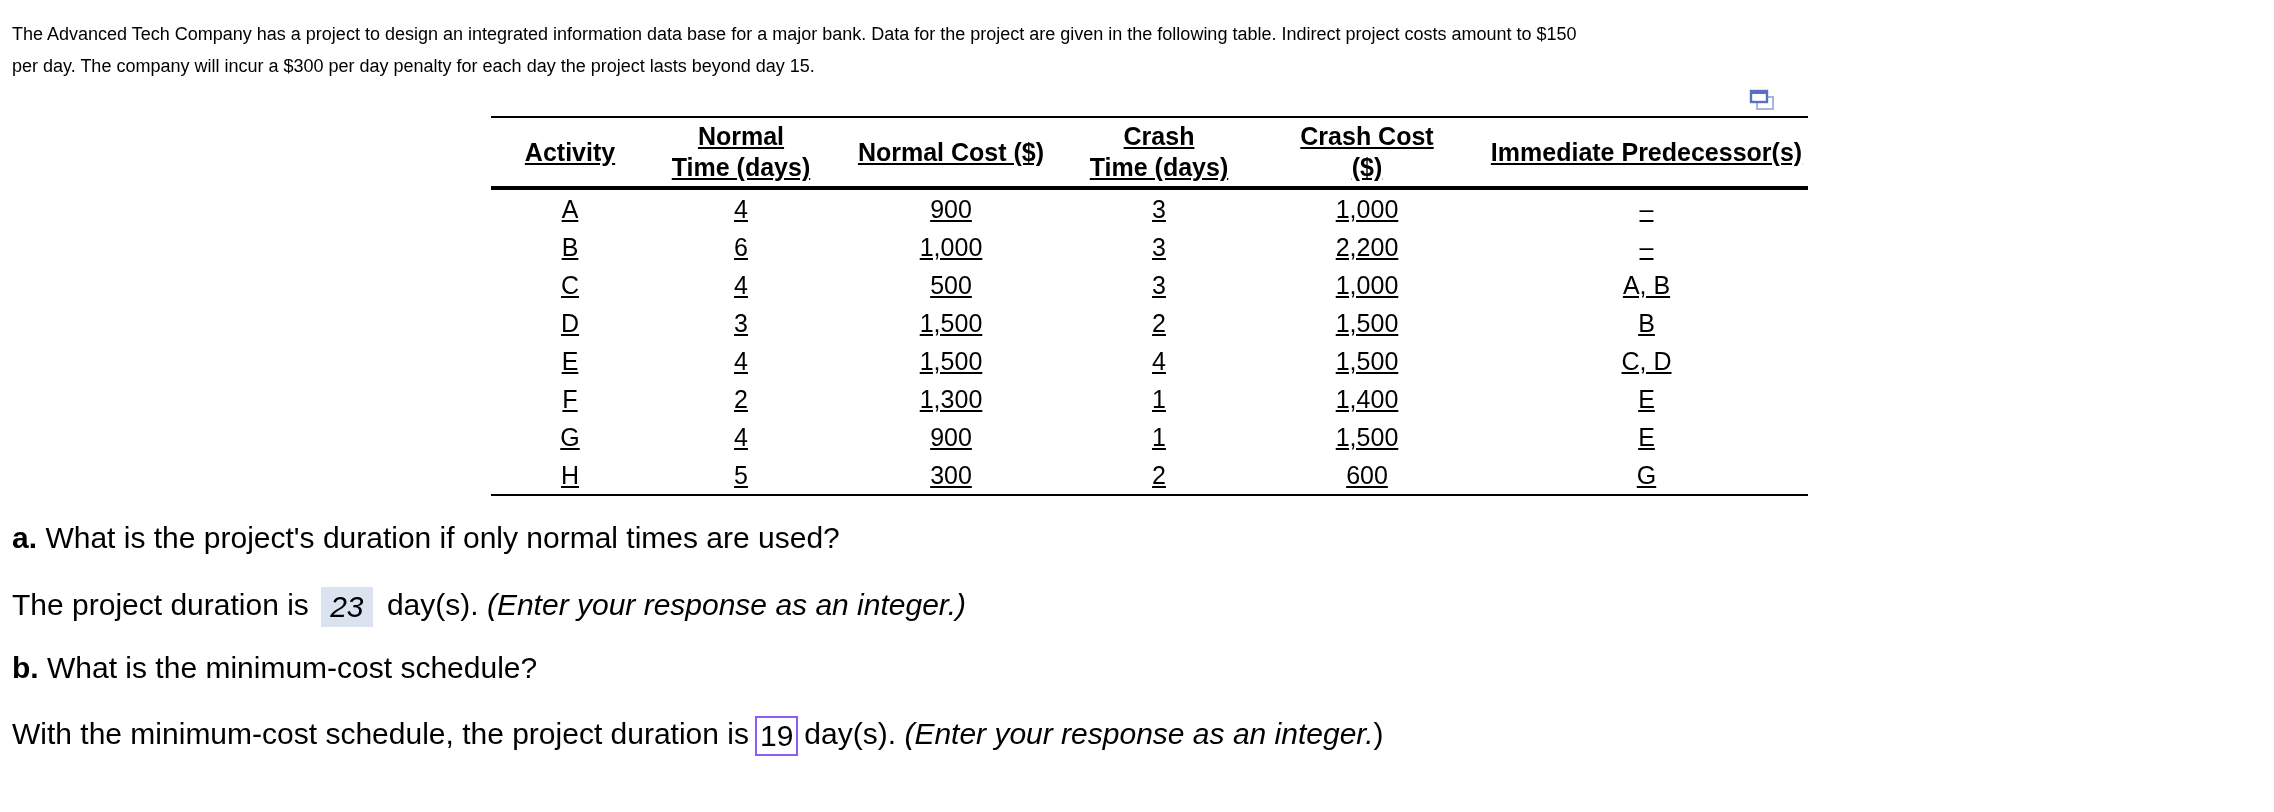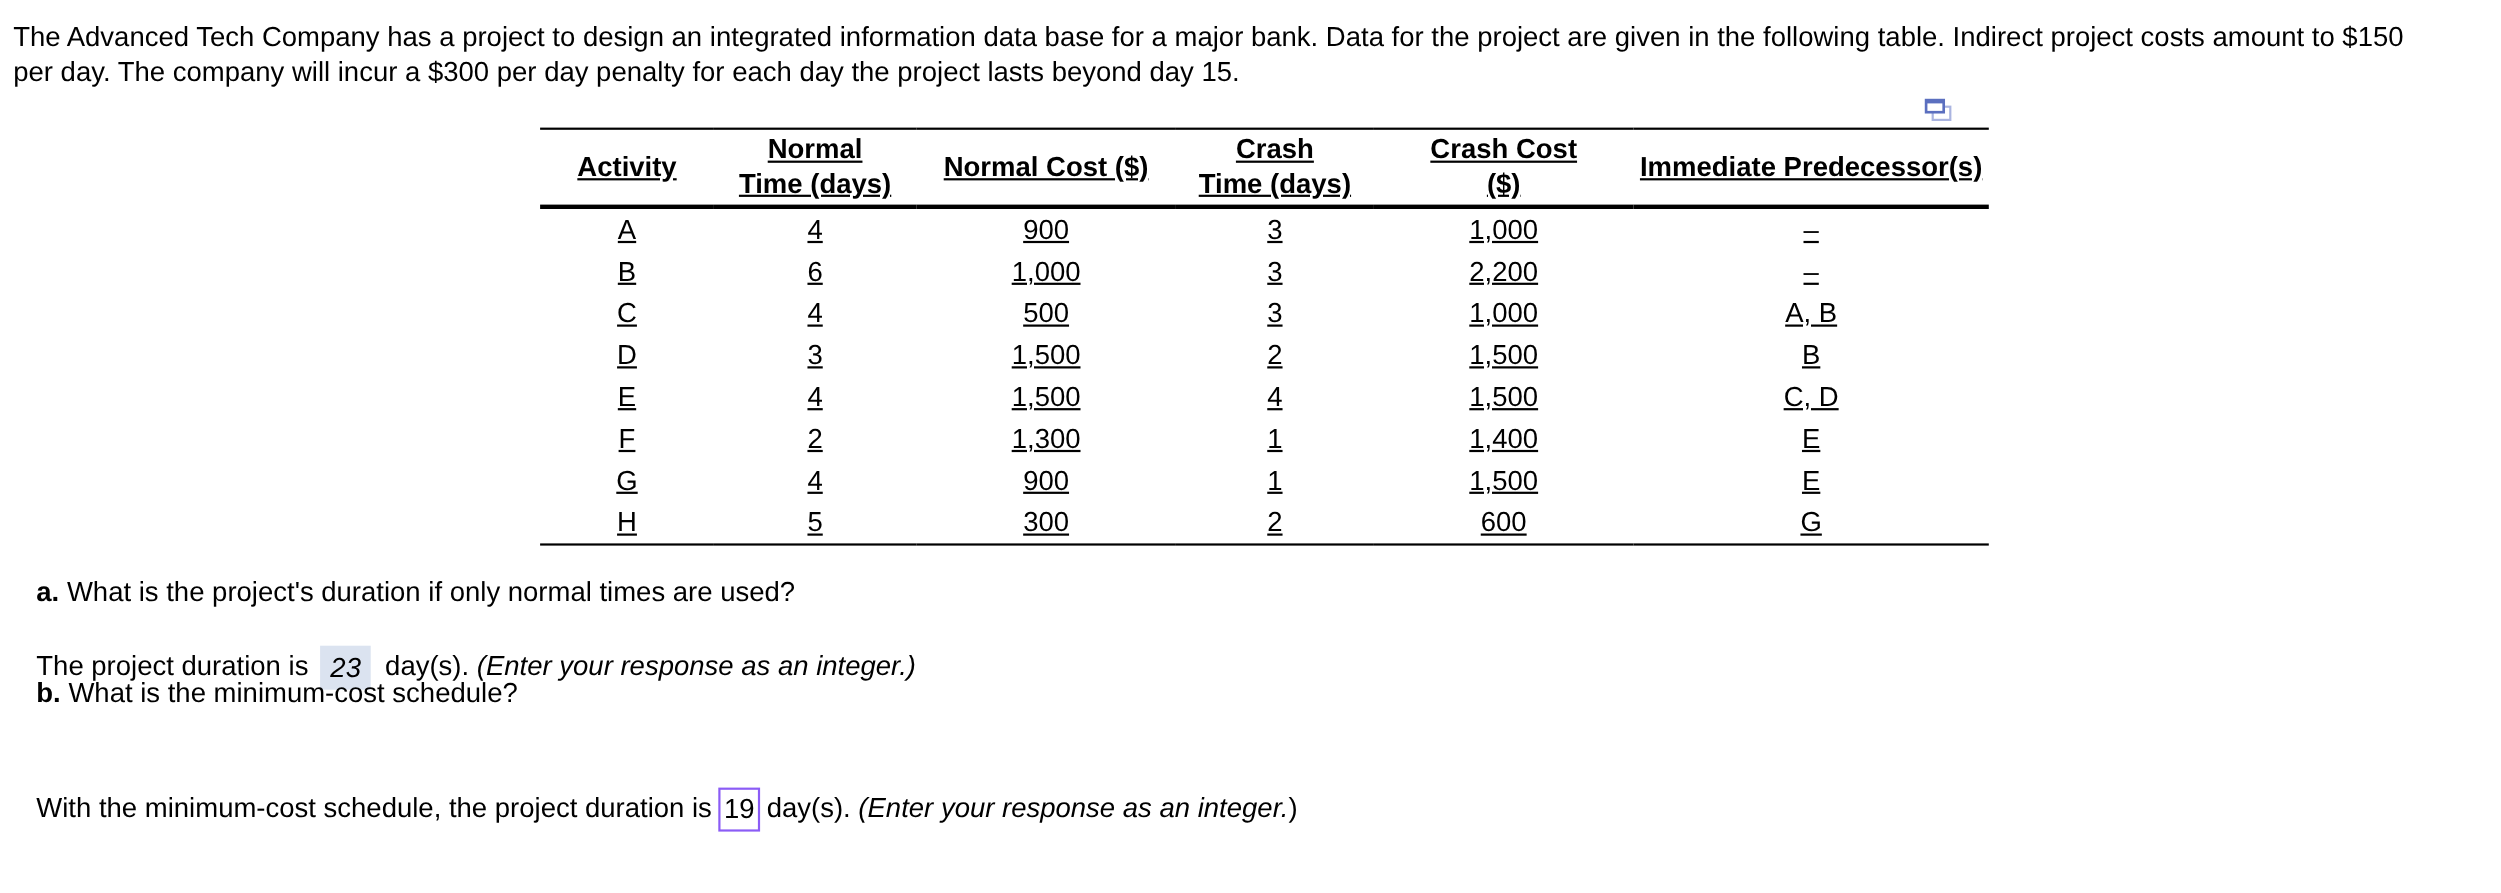--- a/index.html
+++ b/index.html
@@ -2,36 +2,36 @@
 <html><head>
 <meta charset="utf-8">
 <style>
   html, body { margin:0; padding:0; background:#ffffff; }
   body {
     width:2274px; height:812px; position:relative; overflow:hidden;
     font-family:"Liberation Sans", sans-serif; color:#000; font-size:25px;
   }
   .intro {
     position:absolute; left:12px; top:18px; width:2262px;
-    line-height:32px; font-size:25px; white-space:nowrap;
+    line-height:32px; font-size:18px; white-space:nowrap;
   }
   .intro div { white-space:nowrap; }
   .copy-icon { position:absolute; left:1749px; top:89px; width:26px; height:22px; cursor:pointer; }
   table.data {
     position:absolute; left:491px; top:116px; width:1317px;
     border-collapse:collapse; font-size:25px;text-decoration:underline;
   }
   table.data thead tr { border-top:2px solid #000; border-bottom:4px solid #000; }
   table.data th {
     font-weight:bold; text-align:center; line-height:31px; height:68px; padding:0 4px;
     vertical-align:middle;
   }
   table.data tbody tr:last-child { border-bottom:2px solid #000; }
   table.data td { text-align:center; height:38px; line-height:38px; padding:0; }
-  .qa { position:absolute; left:12px; white-space:nowrap; font-size:25px; line-height:32px;margin-left:21px; }
+  .qa { position:absolute; left:12px; white-space:nowrap; font-size:30px; line-height:32px; }
   .qa b { font-weight:bold; }
   .ans-filled {
     display:inline-block; background:#dbe3f0; padding:0 9px; margin:0 6px 0 4px;
     line-height:40px; height:40px; vertical-align:middle;font-style:italic;
   }
   .ans-active {
     display:inline-block; border:2px solid #8b5cf6; padding:0 3px; margin:0 6px 0 6px;
     line-height:36px; height:36px; vertical-align:middle;
   }
   .hint { font-style:italic; }
@@ -142,21 +142,21 @@
   <span>What is the project's duration if only normal times are used?</span>
 </div>
 
 <div class="qa" style="top:587px">
   <span>The project duration is</span>
   <span class="ans-filled">23</span>
   <span>day(s).</span>
   <span class="hint">(Enter your response as an integer.)</span>
 </div>
 
-<div class="qa" style="top:614px">
+<div class="qa" style="top:652px">
   <b>b.</b>
   <span>What is the minimum-cost schedule?</span>
 </div>
 
 <div class="qa" style="top:716px">
   <span>With the minimum-cost schedule, the project duration is</span><span class="ans-active">19</span><span>day(s).</span>
   <span class="hint">(Enter your response as an integer.</span><span>)</span>
 </div>
 
 </body></html>

